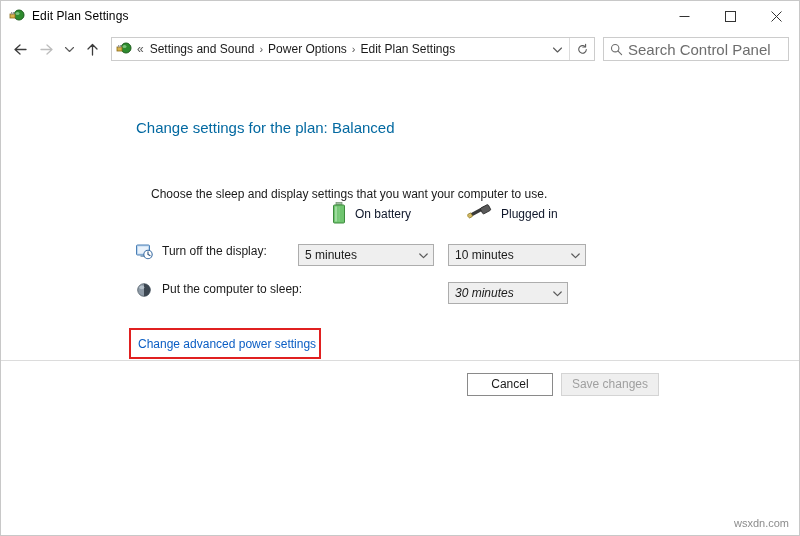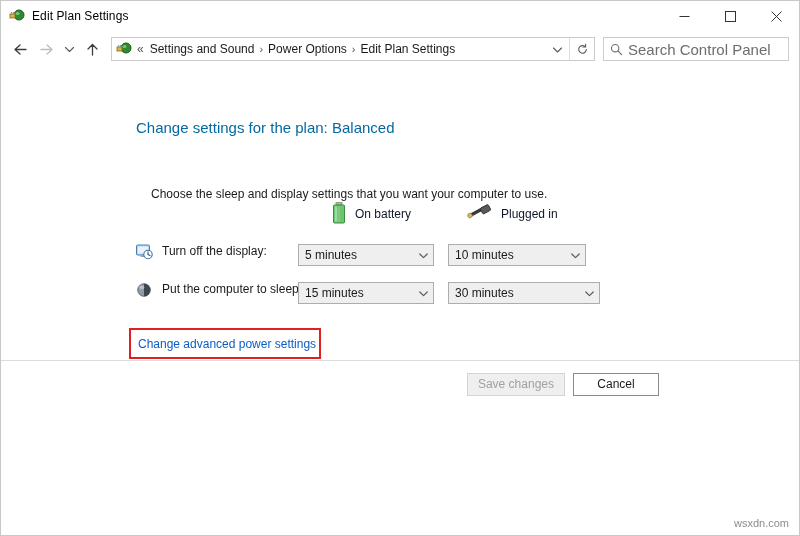--- a/index.html
+++ b/index.html
@@ -247,21 +247,21 @@
   .combo .chev {
     width: 20px;
     display: flex;
     align-items: center;
     justify-content: center;
     flex: 0 0 auto;
   }
   .combo.c-bat-1 { left: 297px; top: 177px; width: 136px; }
   .combo.c-plug-1 { left: 447px; top: 177px; width: 138px; gap: 20px; }
   .combo.c-bat-2 { left: 297px; top: 215px; width: 136px; }
-  .combo.c-plug-2 { left: 447px; top: 215px; width: 152px; }
+  .combo.c-plug-2 { left: 447px; top: 215px; width: 120px; font-style: italic; }
 
   
   .link {
     position: absolute;
     font-size: 12px;
     color: #0b5ec4;
     white-space: nowrap;
     text-decoration: none;
     cursor: pointer;
   }
@@ -494,43 +494,35 @@
     <div class="row r2">
       <span>
         <svg width="18" height="16" viewBox="0 0 18 16">
           <circle cx="8" cy="8" r="6.3" fill="#8e9aa6" stroke="#5a6671" stroke-width="0.9"></circle>
           <path d="M8 1.7 A6.3 6.3 0 0 1 8 14.3 Z" fill="#3c4650"></path>
           <ellipse cx="5.8" cy="5.4" rx="2.6" ry="1.8" fill="#c2ccd6" opacity="0.75"></ellipse>
         </svg>
       </span>
       <span class="row-label">Put the computer to sleep:</span>
     </div>
-    <div class="combo c-bat-2">
-      <span class="val">15 minutes</span>
-      <span class="chev">
-        <svg width="11" height="11" viewBox="0 0 11 11">
-            <path d="M1.8 4 L5.5 7.6 L9.2 4" fill="none" stroke="#5a5a5a" stroke-width="1.2" stroke-linecap="round" stroke-linejoin="round"></path>
-          </svg>
-      </span>
-    </div>
     <div class="combo c-plug-2">
       <span class="val">30 minutes</span>
       <span class="chev">
         <svg width="11" height="11" viewBox="0 0 11 11">
             <path d="M1.8 4 L5.5 7.6 L9.2 4" fill="none" stroke="#5a5a5a" stroke-width="1.2" stroke-linecap="round" stroke-linejoin="round"></path>
           </svg>
       </span>
     </div>
 
     <a class="link advanced">Change advanced power settings</a>
     <a class="link restore">Restore default settings for this plan</a>
     <div class="highlight-box"></div>
 
     <div class="divider"></div>
     <div class="footer">
+      <button class="btn cancel">Cancel</button>
       <button class="btn primary-disabled">Save changes</button>
-      <button class="btn cancel">Cancel</button>
     </div>
 
   </div>
 
   <div class="watermark">wsxdn.com</div>
 </div>
 
 </body></html>

